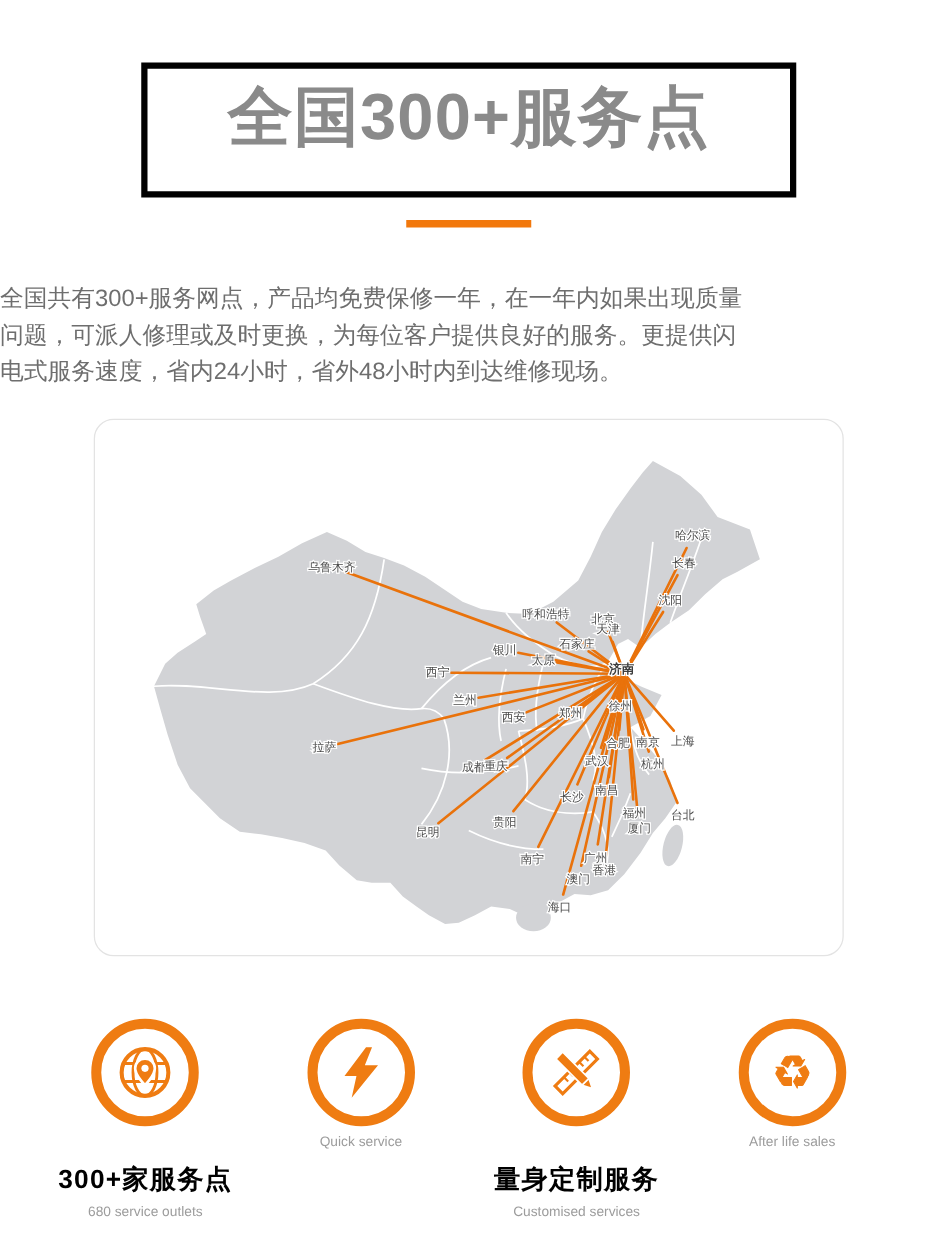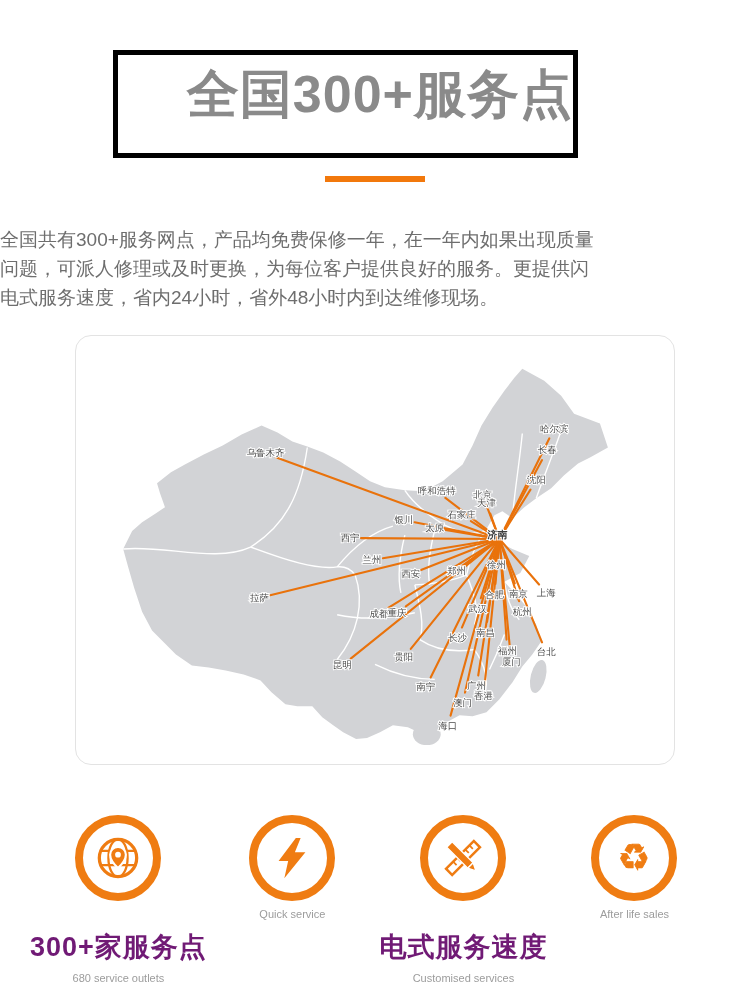--- a/index.html
+++ b/index.html
@@ -1,21 +1,21 @@
 <!DOCTYPE html>
 <html><head>
 <meta charset="utf-8">
 <style>
   html,body{margin:0;padding:0;background:#fff;}
   body{width:750px;height:997px;position:relative;overflow:hidden;
        font-family:"Liberation Sans","DejaVu Sans",sans-serif;}
 
   
-  .banner{position:absolute;left:113px;top:50px;width:465px;height:108px;
-          box-sizing:border-box;border:5px solid #000;background:#fff;text-align:right;}
+  .banner{position:absolute;left:113px;top:50px;width:524px;height:108px;
+          box-sizing:border-box;border:5px solid #000;background:#fff;text-align:center;}
   .banner-title{margin-top:9px;font-size:52px;font-weight:bold;color:#8a8a8a;
                 letter-spacing:1px;line-height:60px;white-space:nowrap;}
   .banner-subtitle{margin-top:3px;font-size:10px;color:#9a9a9a;letter-spacing:2px;}
 
   .accent-divider{position:absolute;left:325px;top:176px;width:100px;height:6px;background:#f2780c;}
 
   
   .intro{position:absolute;left:0;top:225px;width:750px;
          font-size:19px;color:#6e6e6e;line-height:29px;}
 
@@ -27,21 +27,21 @@
   .city-label{font-size:9.5px;fill:#4b4b4b;paint-order:stroke;stroke:#ffffff;stroke-width:2px;
               font-family:"Liberation Sans","DejaVu Sans",sans-serif;}
   .hub-label{font-size:10px;font-weight:bold;fill:#3c3c3c;paint-order:stroke;stroke:#ffffff;stroke-width:2px;}
   .province{fill:none;stroke:#fff;stroke-width:1.4;stroke-linejoin:round;}
 
   
   .features{position:absolute;left:30px;top:815px;width:690px;display:flex;}
   .feature{flex:1;text-align:center;}
   .ring{width:86px;height:86px;box-sizing:border-box;margin:0 auto;border:8px solid #ef7c12;
         border-radius:50%;background:#fff;display:flex;align-items:center;justify-content:center;}
-  .f-title{margin-top:28px;font-size:27px;font-weight:bold;color:#701a75;letter-spacing:1px;white-space:nowrap;}
+  .f-title{margin-top:28px;font-size:21px;font-weight:bold;color:#000000;letter-spacing:1px;white-space:nowrap;}
   .f-sub{margin-top:7px;font-size:11px;color:#9c9c9c;white-space:nowrap;}
 </style>
 </head>
 <body>
 
 <div class="banner">
   <div class="banner-title">全国300+服务点</div>
 </div>
 
 <div class="accent-divider"></div>
@@ -202,21 +202,21 @@
               <line x1="19.5" y1="28" x2="24.5" y2="28"></line>
               <line x1="19.5" y1="34" x2="24.5" y2="34"></line>
             </g>
           </g>
           <g transform="rotate(-45 24 24)">
             <rect x="20" y="4" width="8" height="31" fill="#ef7c12" stroke="#fff" stroke-width="1.4"></rect>
             <polygon points="20,35 28,35 24,43" fill="#ef7c12" stroke="#fff" stroke-width="1.4"></polygon>
           </g>
         </svg>
     </div>
-    <div class="f-title">电式服务速度</div>
+    <div class="f-title">量身定制服务</div>
     <div class="f-sub">Customised services</div>
   </div>
 
   <div class="feature">
     <div class="ring">
       <svg viewBox="0 0 48 48" width="46" height="46">
           <text x="24" y="37" font-size="38" text-anchor="middle" fill="#ef7c12" stroke="#ef7c12" stroke-width="0.8" font-family="DejaVu Sans, sans-serif">♻</text>
         </svg>
     </div>
     <div class="f-sub">After life sales</div>

